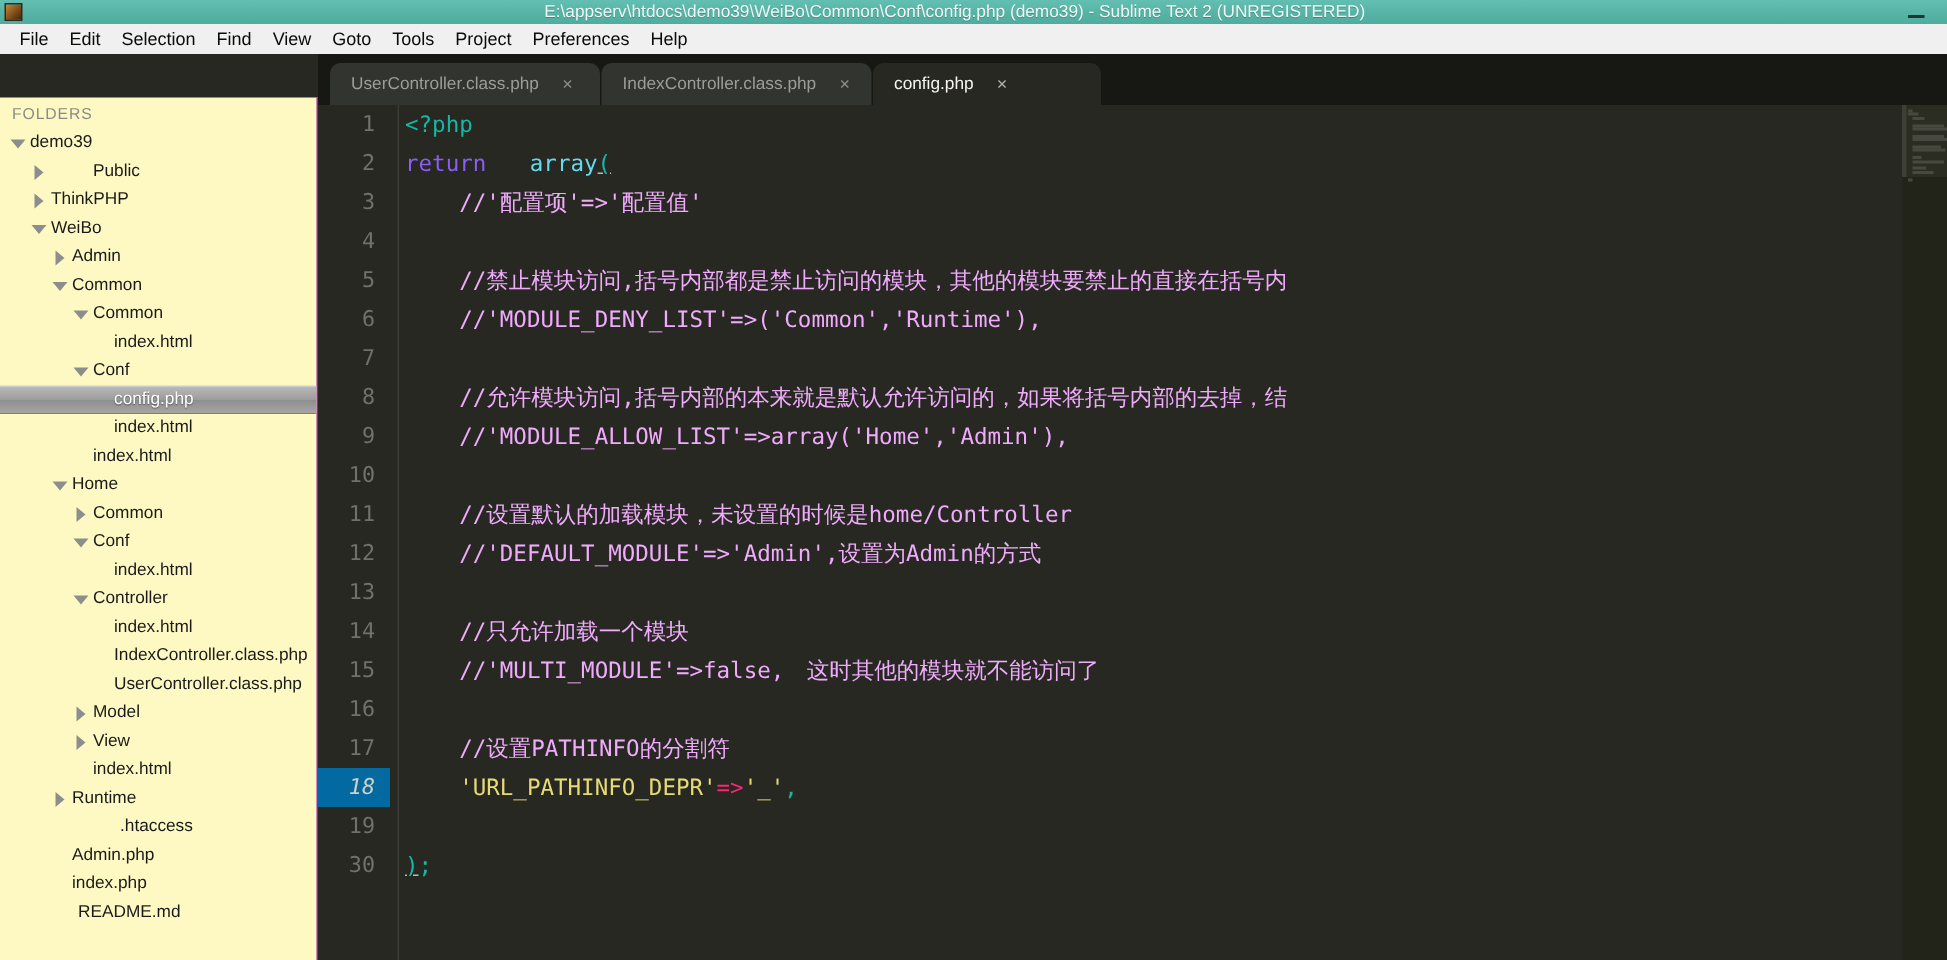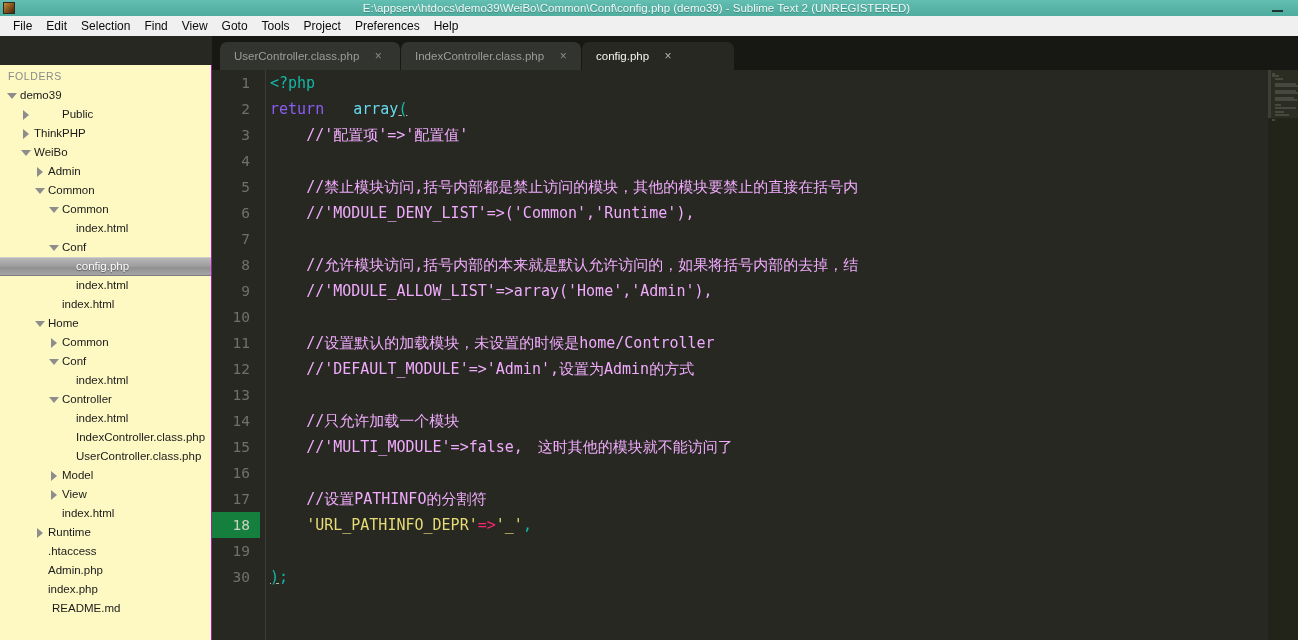--- a/index.html
+++ b/index.html
@@ -118,21 +118,21 @@
   .gutter {
     position: absolute; top: 0; left: 0; width: 48px; height: 570px;
     background: #272822;
   }
   .gline {
     height: 26px; line-height: 26px; text-align: right;
     padding-right: 10px;
     font-family: "DejaVu Sans Mono", "Liberation Mono", monospace;
     font-size: 14.5px; color: #70716a;
   }
-  .gline.cur { background: #15803d; color: #cfd0c6; }
+  .gline.cur { background: #0369a1; color: #cfd0c6; font-style: italic; }
   .gsep {
     position: absolute; top: 0; left: 53px; width: 1px; height: 570px;
     background: #3c3d36;
   }
   .codelines {
     position: absolute; top: 0; left: 58px; width: 1210px; height: 570px;
   }
   .cline {
     height: 26px; line-height: 26px;
     font-family: "DejaVu Sans Mono", "Liberation Mono", monospace;
@@ -283,21 +283,21 @@
           <span class="tlabel">View</span>
         </div>
         <div class="tree-row" style="padding-left: 48px;">
           <span class="tri none"></span>
           <span class="tlabel">index.html</span>
         </div>
         <div class="tree-row" style="padding-left: 34px;">
           <span class="tri closed"></span>
           <span class="tlabel">Runtime</span>
         </div>
-        <div class="tree-row" style="padding-left: 34px;">
+        <div class="tree-row" style="padding-left: 34px; gap: 32px;">
           <span class="tri none"></span>
           <span class="tlabel">.htaccess</span>
         </div>
         <div class="tree-row" style="padding-left: 34px;">
           <span class="tri none"></span>
           <span class="tlabel">Admin.php</span>
         </div>
         <div class="tree-row" style="padding-left: 34px;">
           <span class="tri none"></span>
           <span class="tlabel">index.php</span>

